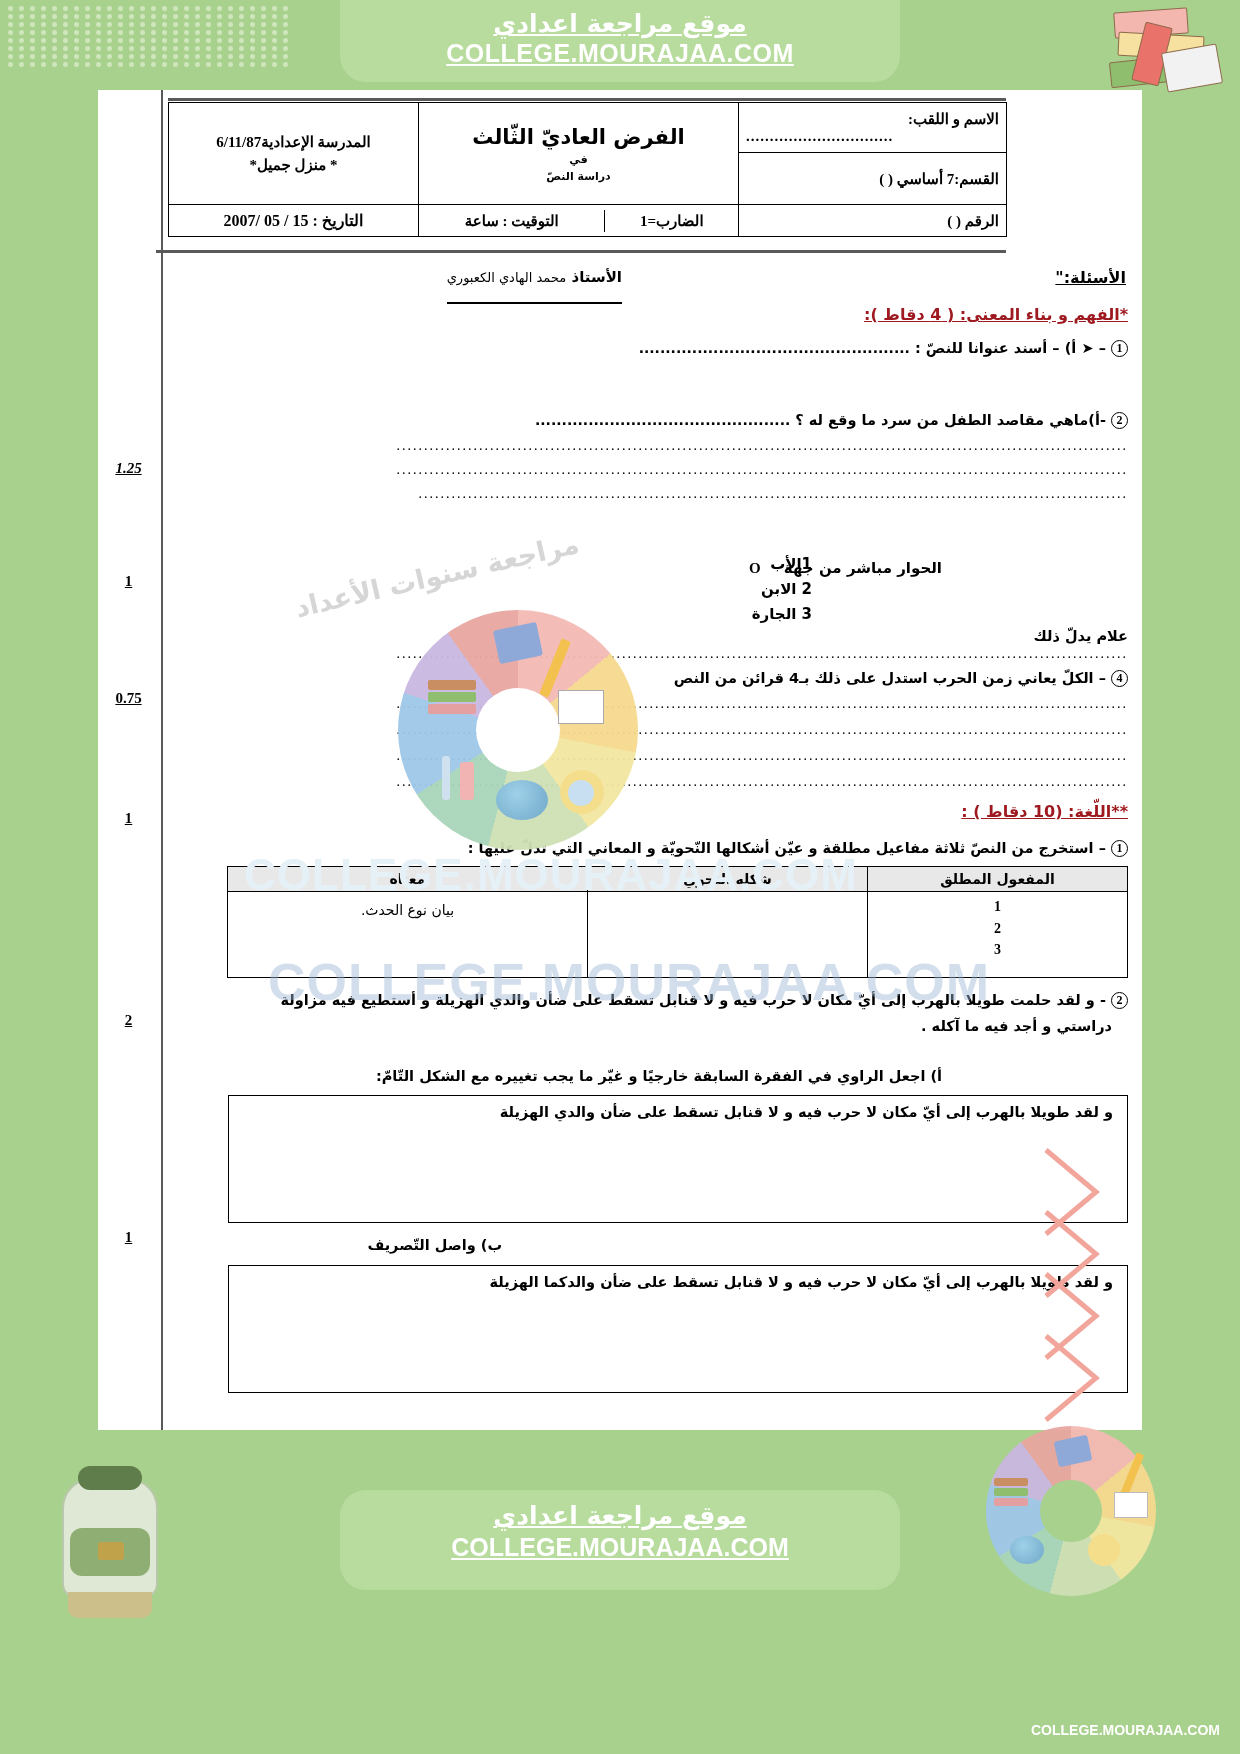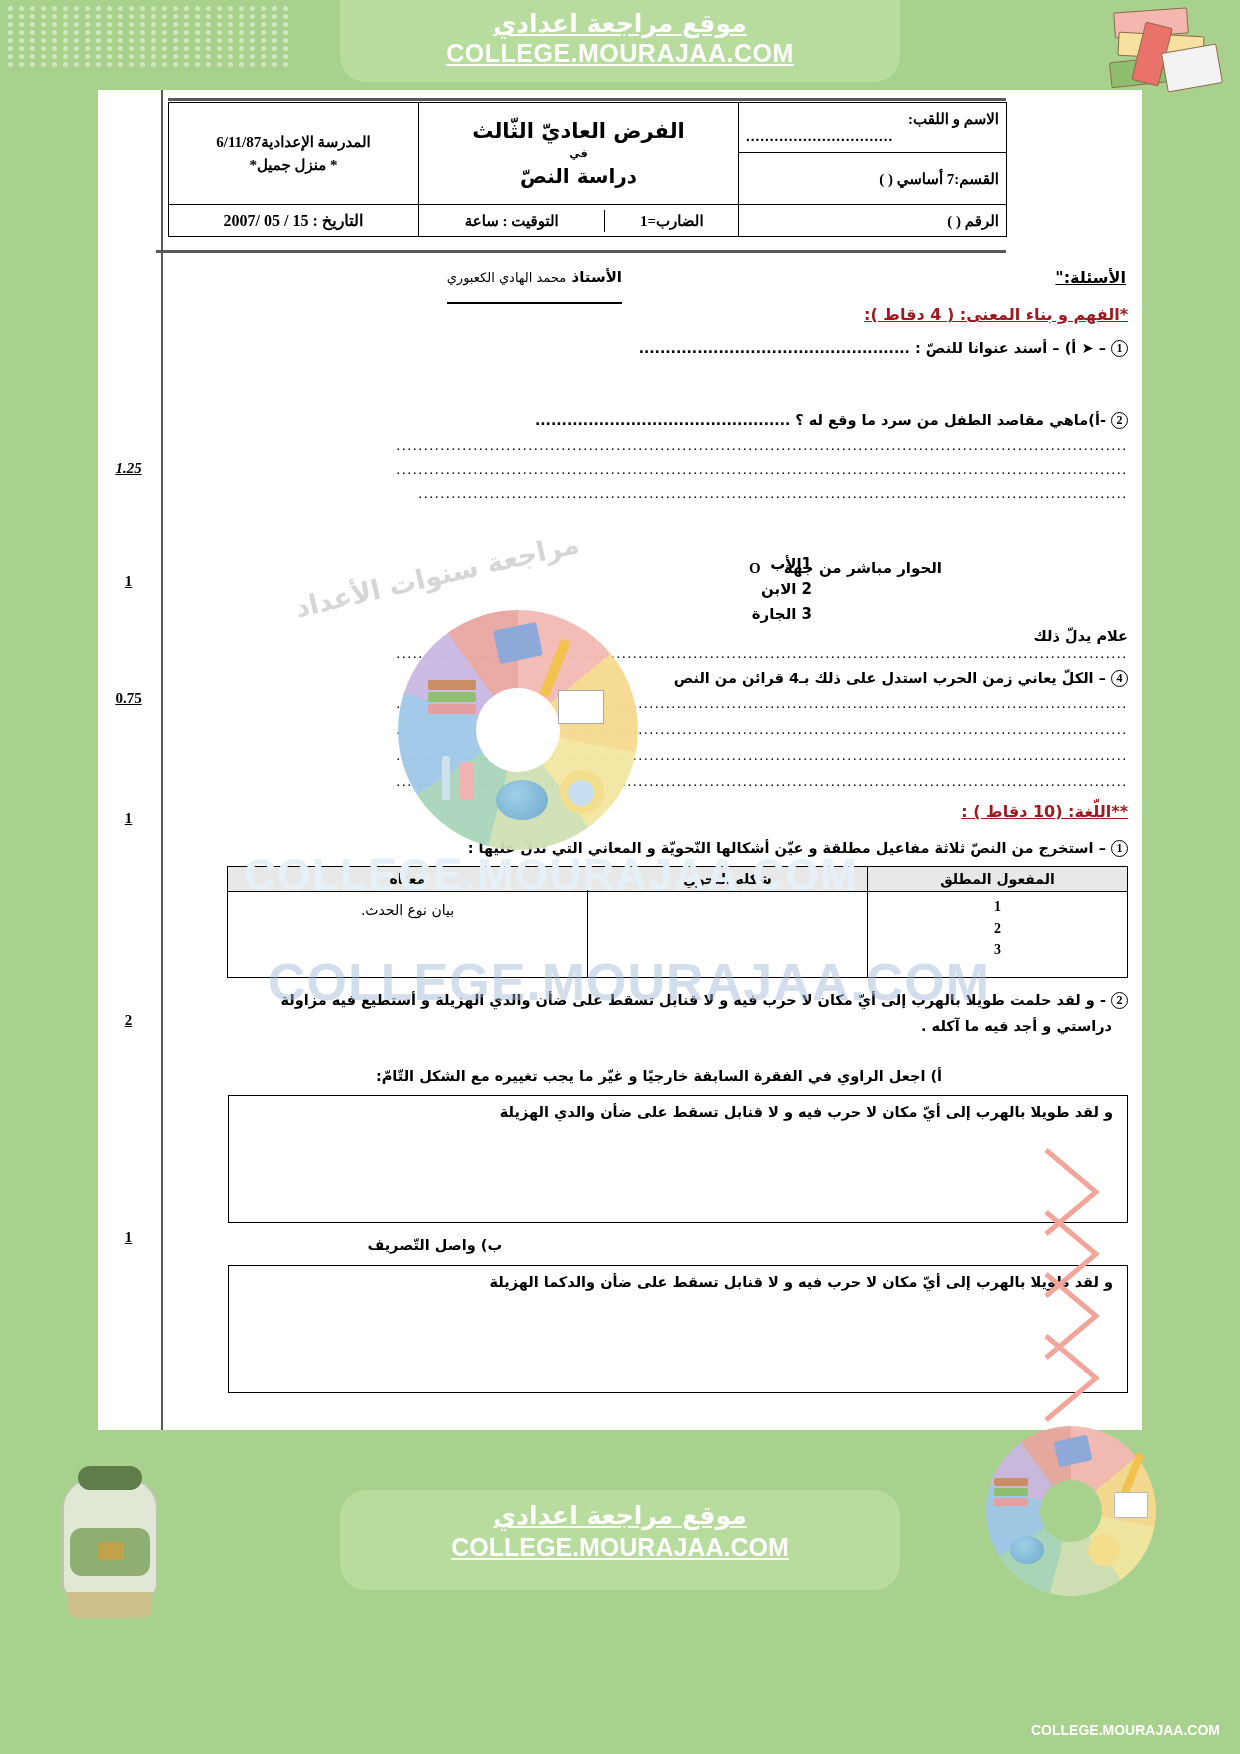--- a/index.html
+++ b/index.html
@@ -77,21 +77,21 @@
     border:1px solid #000;
     padding:3px 7px;
     font-size:15px;
     vertical-align:middle;
     font-weight:bold;
     font-family:"Liberation Serif", serif;
   }
   .cell-title{ text-align:center; }
   .t-big{ font-size:21px; font-family:"DejaVu Sans", sans-serif; }
   .t-mid{ font-size:11px; font-family:"DejaVu Sans", sans-serif; }
-  .t-sm { font-size:20px; font-family:"DejaVu Sans", sans-serif; }
+  .t-sm { font-size:11px; font-family:"DejaVu Sans", sans-serif; }
   .school{ text-align:center; line-height:1.5; font-size:17px; }
   .name-cell{ text-align:left; }
   .dotted-line{ letter-spacing:1px; }
   .hdr-thickline{
     position:absolute; left:70px; top:8px; width:838px; height:3px;
     background:#595959;
   }
   .hdr-thickline2{
     position:absolute; left:58px; top:160px; width:850px; height:3px;
     background:#595959;

